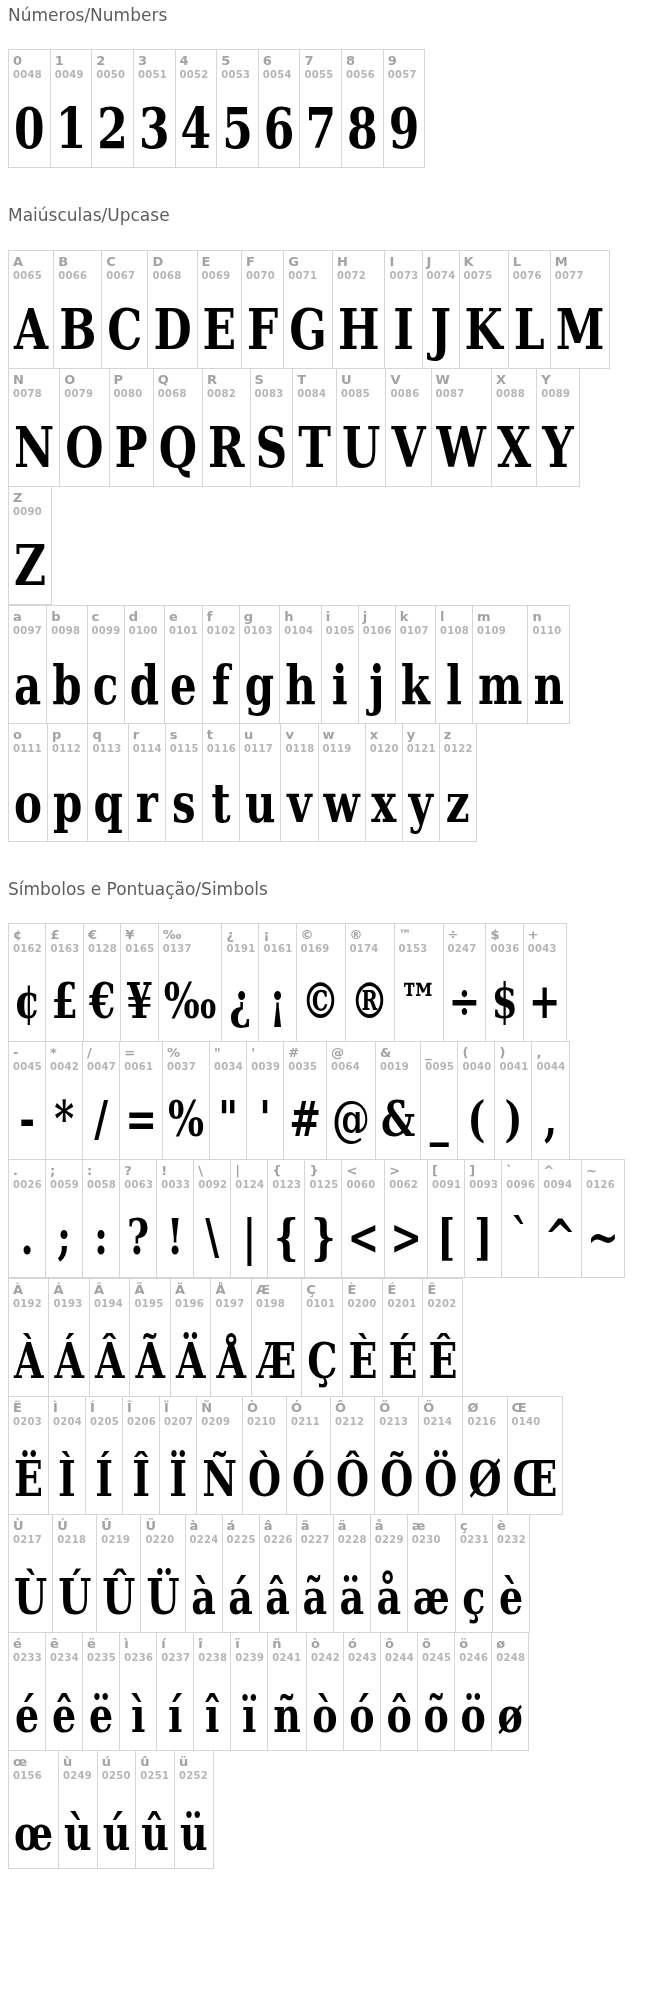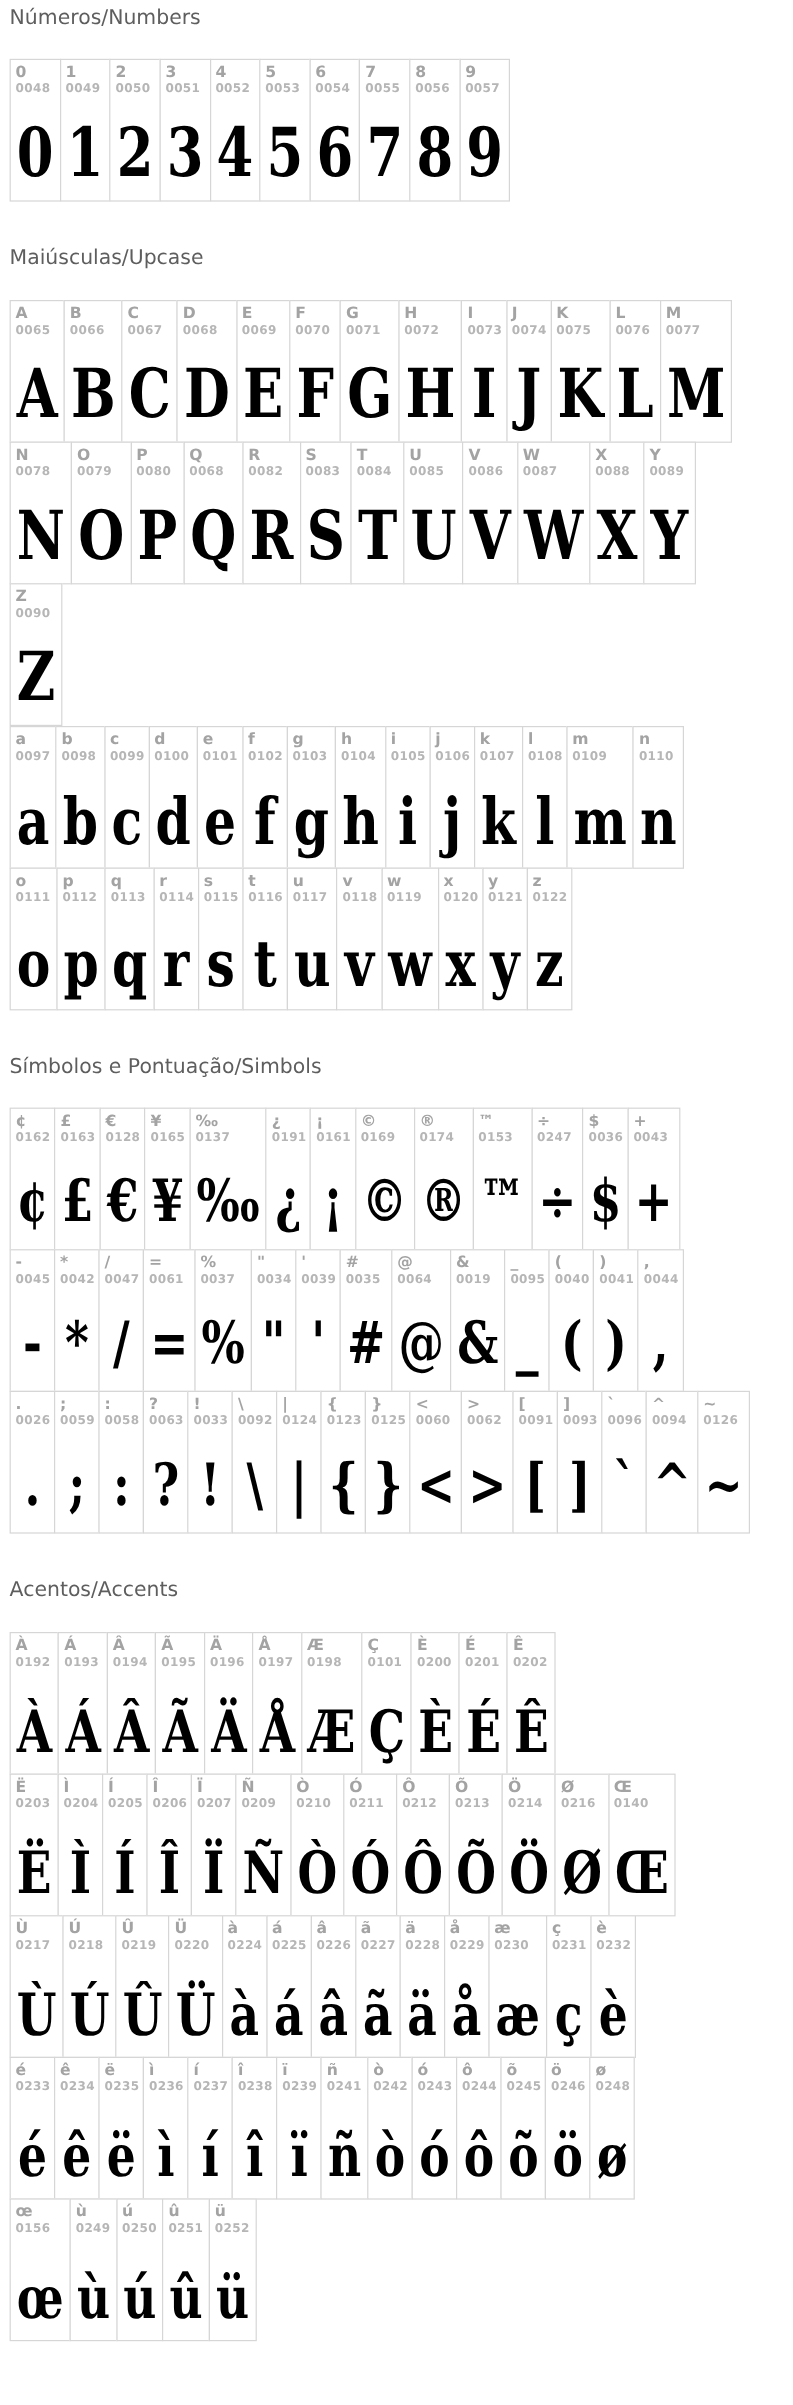--- a/index.html
+++ b/index.html
@@ -1061,21 +1061,20 @@
           <div class="cell-head">
             <div class="cell-char">~</div>
             <div class="cell-code">0126</div>
           </div>
           <div class="cell-glyph-area">
             <span class="glyph">~</span>
           </div>
         </div>
       </div>
     </div>
-    <div class="section-title">Acentos/Accents</div>
     <div class="grid kind-accents">
       <div class="row">
         <div class="cell">
           <div class="cell-head">
             <div class="cell-char">À</div>
             <div class="cell-code">0192</div>
           </div>
           <div class="cell-glyph-area">
             <span class="glyph">À</span>
           </div>

